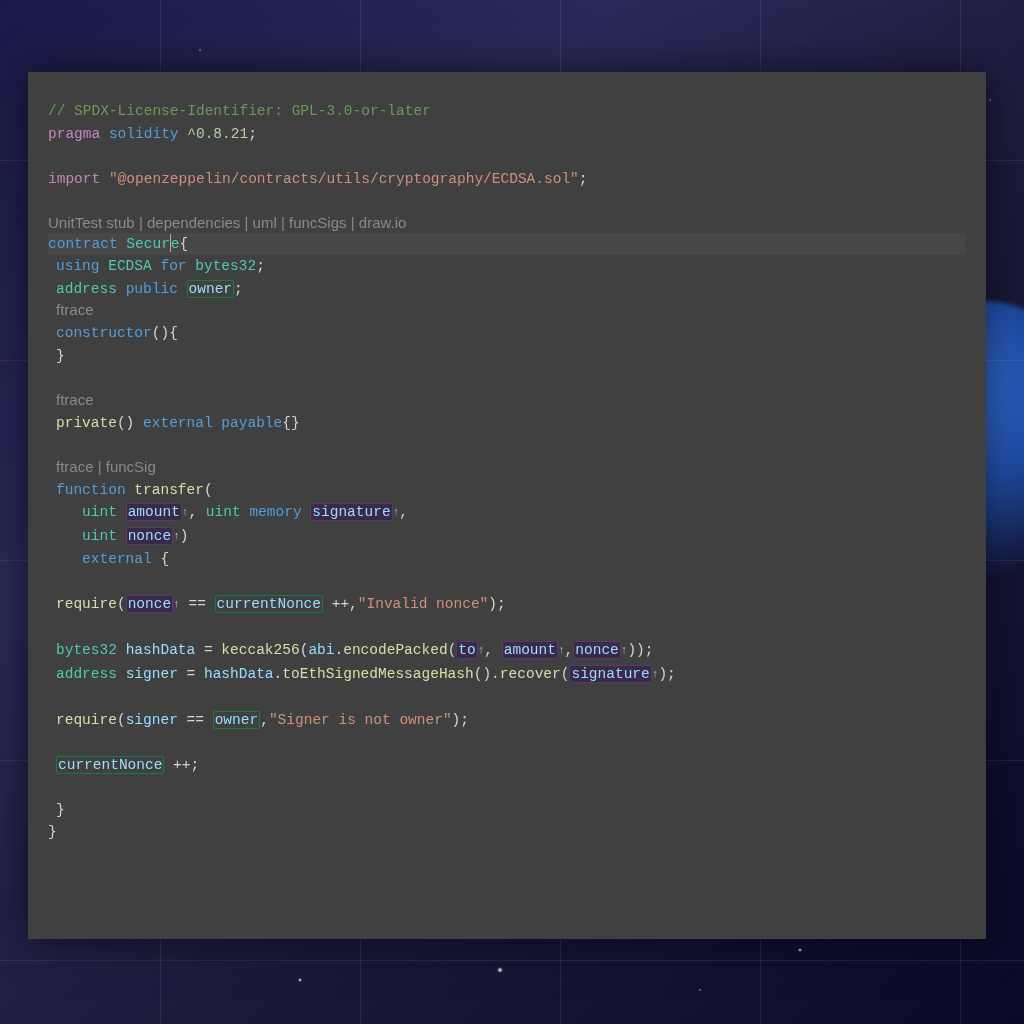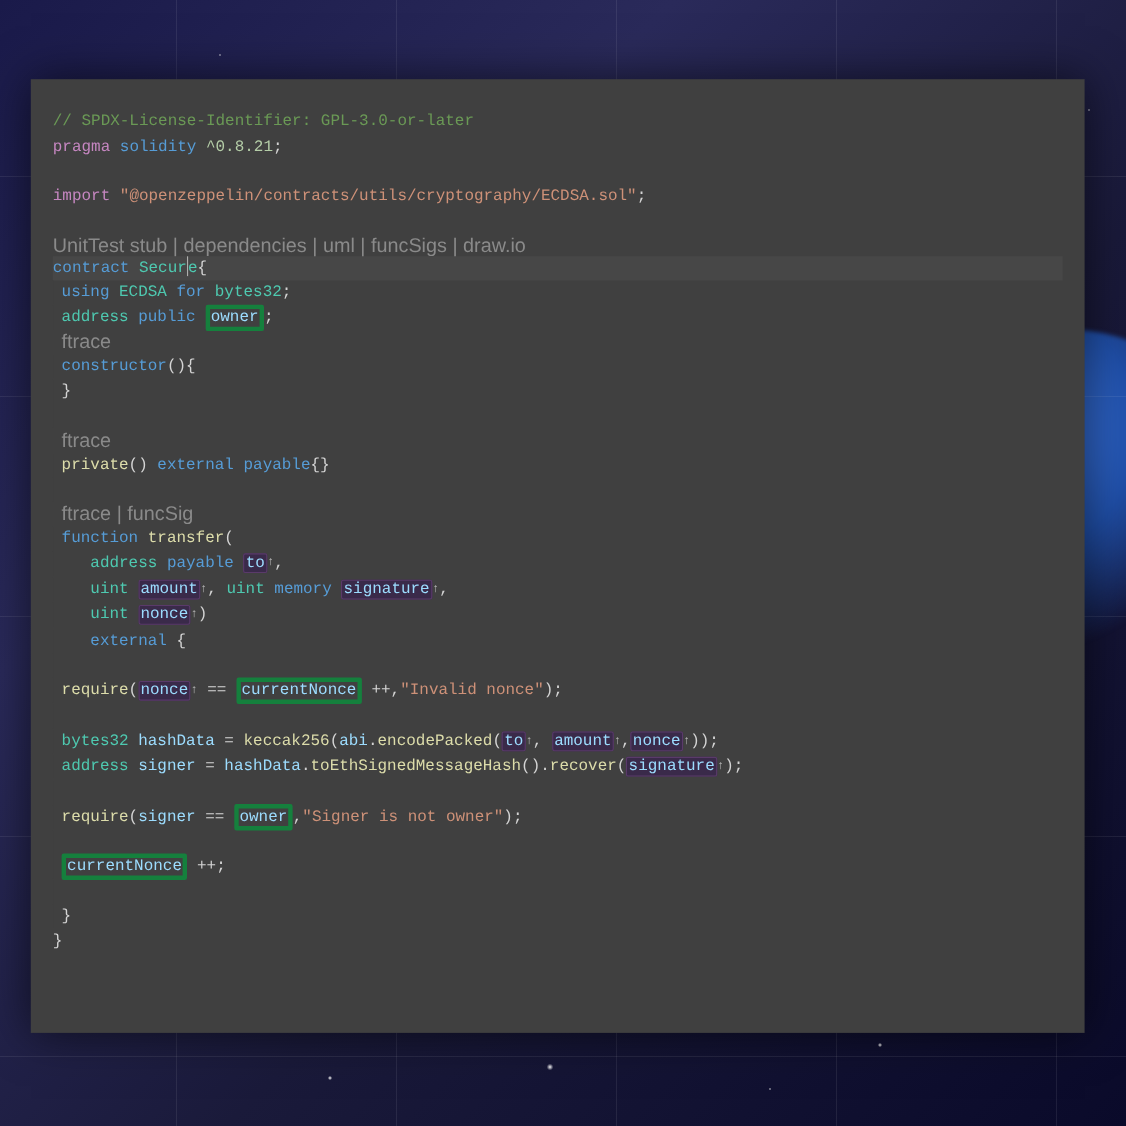--- a/index.html
+++ b/index.html
@@ -71,27 +71,27 @@
   .keyword { color: #c586c0; }
   .kwtype { color: #569cd6; }
   .type { color: #4ec9b0; }
   .func { color: #dcdcaa; }
   .str { color: #ce9178; }
   .num { color: #b5cea8; }
   .ident { color: #9cdcfe; }
   .punct { color: #d4d4d4; }
   .lens {
     color: #8a8a8a;
-    font-size: 18px;
+    font-size: 15px;
     line-height: 20px;
     font-family: -apple-system, 'Segoe UI', Arial, sans-serif;
   }
   .lens span { cursor: pointer; }
   .box {
-    border: 4px solid #15803d;
+    border: 1px solid #15803d;
     padding: 0 1px;
     border-radius: 2px;
   }
   .hl-a {
     background: #3a2a4a;
     border: 1px solid #5a3a6a;
     border-radius: 2px;
     padding: 0 1px;
   }
   .up { color: #bbbbbb; font-size: 11px; position: relative; top: -1px; }
@@ -148,21 +148,20 @@
 <div class="lens"><span class="indent" style="border:none"></span><span>ftrace</span></div>
 
 <div class="line"><span class="indent"></span><span class="func">private</span><span class="punct">()</span> <span class="kwtype">external</span> <span class="kwtype">payable</span><span class="punct">{}</span></div>
 
 <div class="line"><span class="indent"></span></div>
 
 <div class="lens"><span class="indent" style="border:none"></span><span>ftrace</span> | <span>funcSig</span></div>
 
 <div class="line"><span class="indent"></span><span class="kwtype">function</span> <span class="func">transfer</span><span class="punct">(</span></div>
 
-<div class="line"><span class="indent"></span>   <span class="type">address</span> <span class="kwtype">payable</span> <span class="ident hl-a">to</span><span class="up">↑</span><span class="punct">,</span></div>
 
 <div class="line"><span class="indent"></span>   <span class="type">uint</span> <span class="ident hl-a">amount</span><span class="up">↑</span><span class="punct">,</span> <span class="type">uint</span> <span class="kwtype">memory</span> <span class="ident hl-a">signature</span><span class="up">↑</span><span class="punct">,</span></div>
 
 <div class="line"><span class="indent"></span>   <span class="type">uint</span> <span class="ident hl-a">nonce</span><span class="up">↑</span><span class="punct">)</span></div>
 
 <div class="line"><span class="indent"></span>   <span class="kwtype">external</span> <span class="punct">{</span></div>
 
 <div class="line"><span class="indent"></span></div>
 
 <div class="line"><span class="indent"></span><span class="func">require</span><span class="punct">(</span><span class="ident hl-a">nonce</span><span class="up">↑</span><span class="punct"> == </span><span class="ident box">currentNonce</span><span class="punct"> ++</span><span class="punct">,</span><span class="str">"Invalid nonce"</span><span class="punct">);</span></div>

